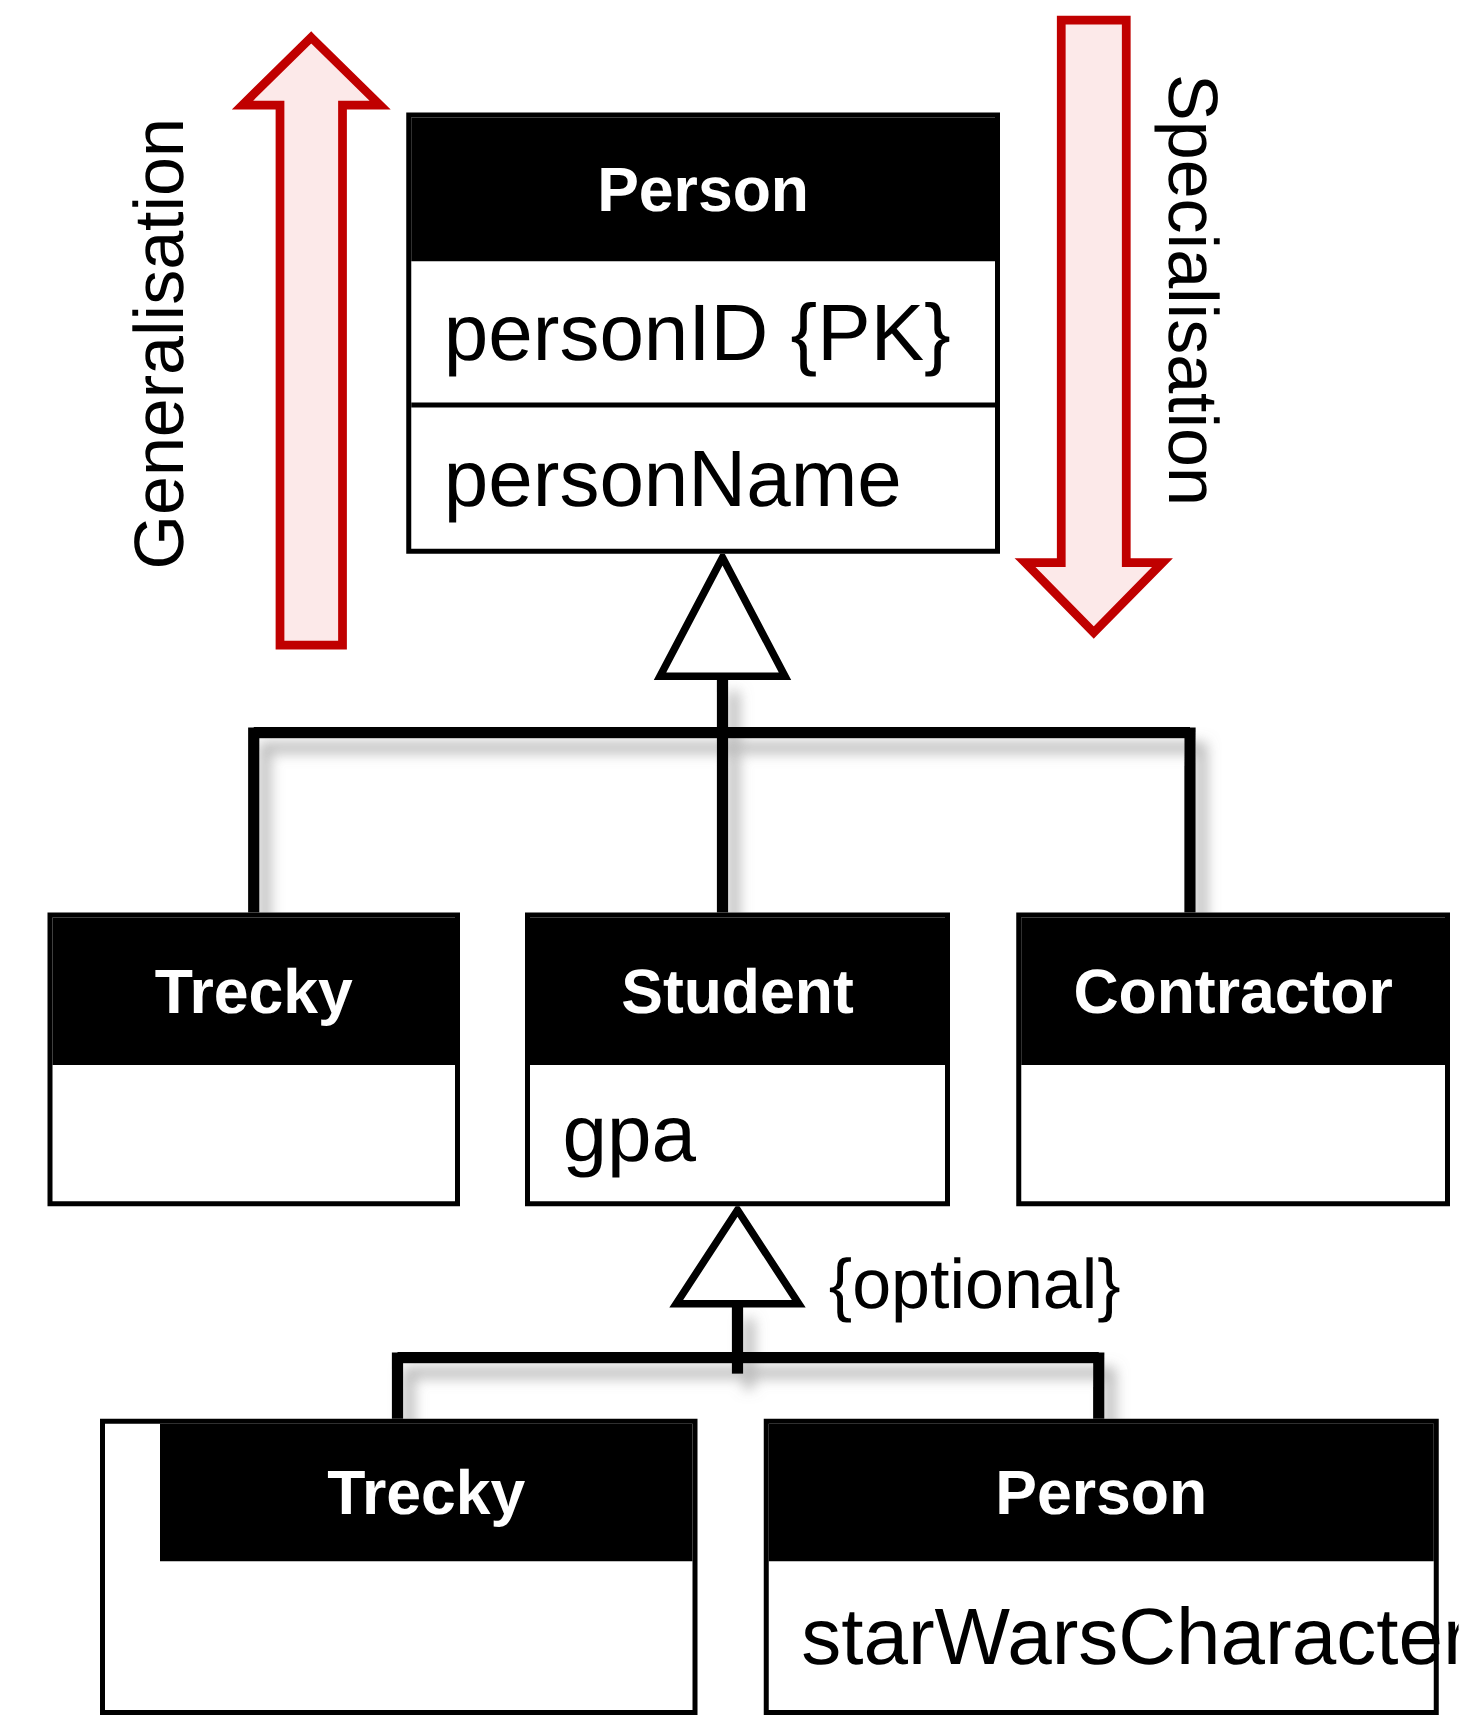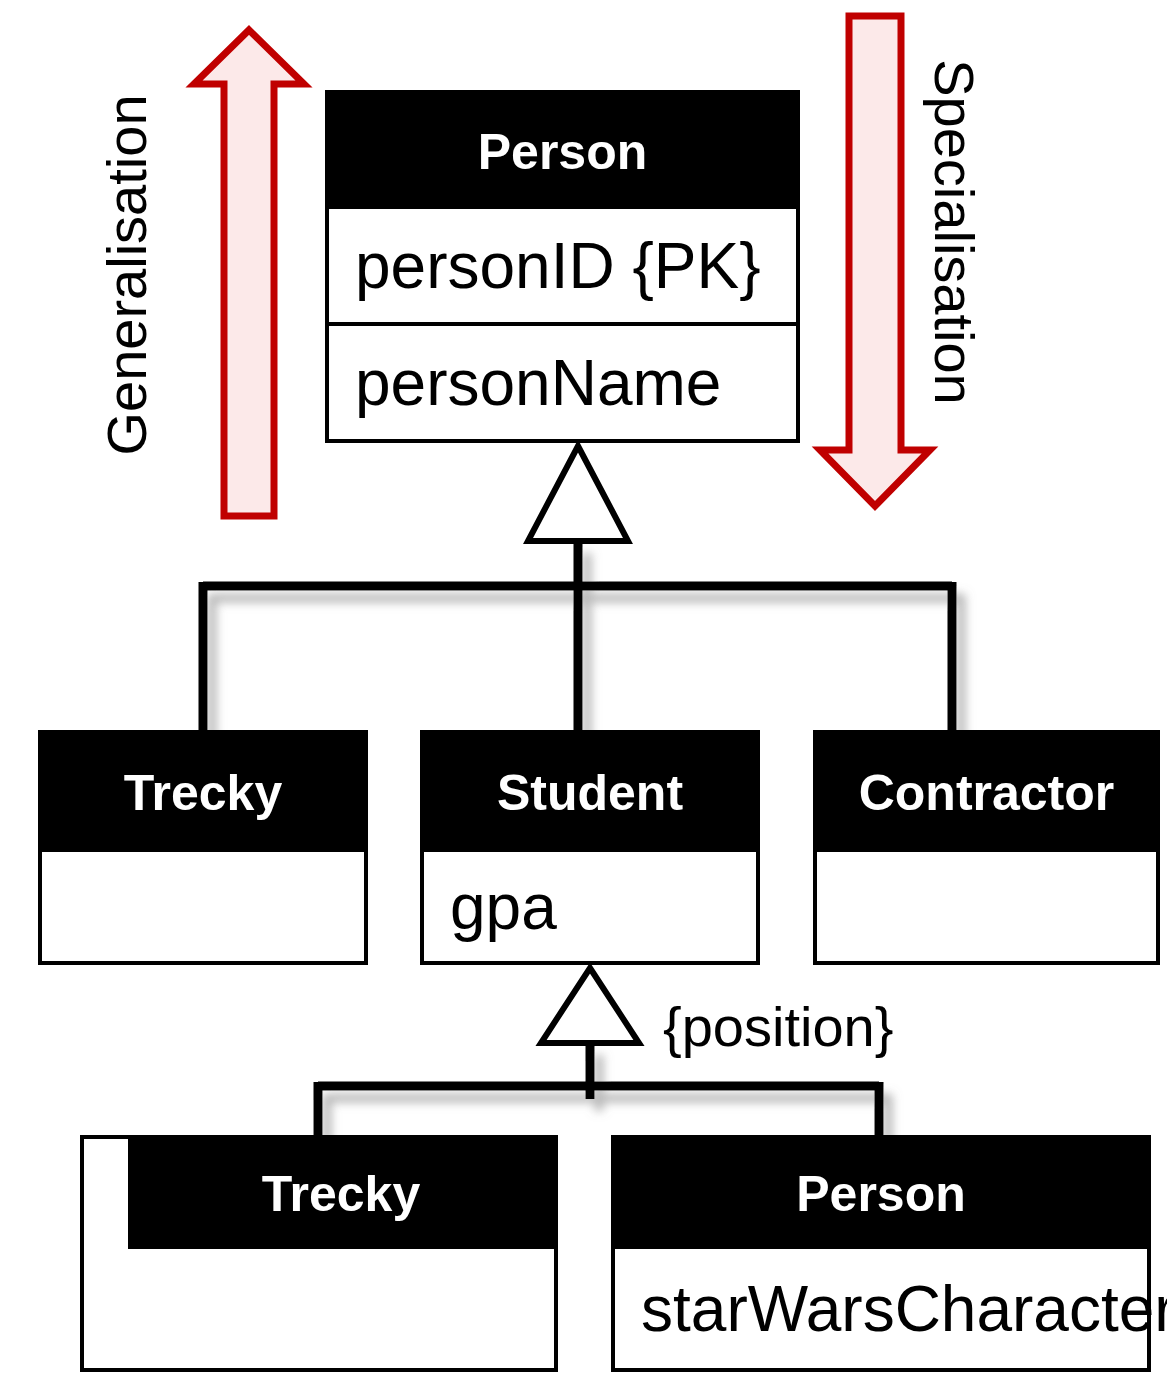--- a/index.html
+++ b/index.html
@@ -126,21 +126,21 @@
     <path class="triangle" d="M590,968 L639,1043 L541,1043 Z"></path>
 
     <path class="big-arrow" d="M249,30 L304,84 L274,84 L274,516 L224,516 L224,84 L194,84 Z"></path>
 
     <path class="big-arrow" d="M875,506 L930,450 L901,450 L901,16 L849,16 L849,450 L820,450 Z"></path>
   </svg>
 
   <div id="label-generalisation" class="rotated-label">Generalisation</div>
   <div id="label-specialisation" class="rotated-label">Specialisation</div>
 
-  <div id="label-optional">{position}</div>
+  <div id="label-optional">{optional}</div>
 
   <div class="entity" style="left:325px; top:90px; width:475px; height:353px;">
     <div class="entity-header" style="height:115px;">Person</div>
     <div class="entity-attr">personID {PK}</div>
     <div class="entity-attr">personName</div>
   </div>
 
   <div class="entity" style="left:38px; top:730px; width:330px; height:235px;">
     <div class="entity-header" style="height:118px;">Trecky</div>
   </div>

